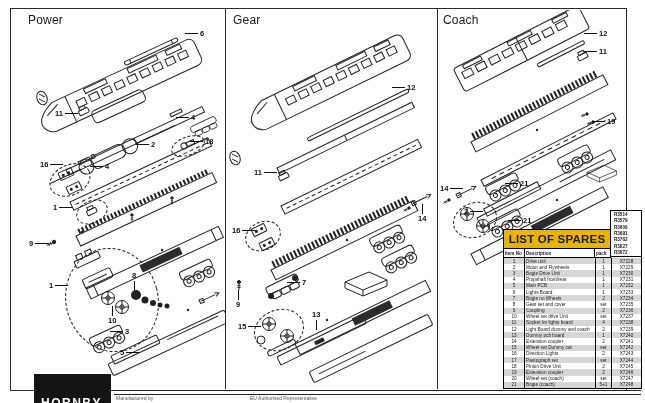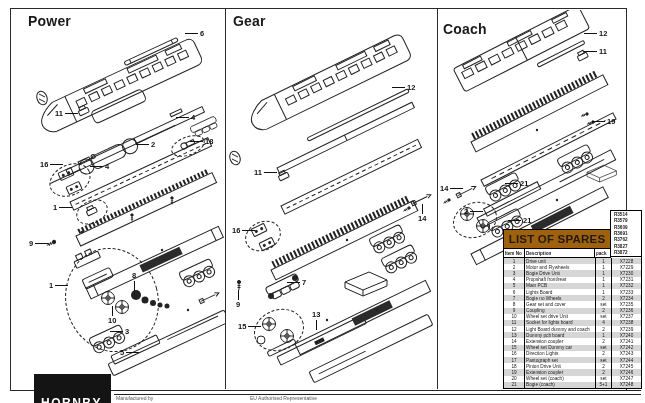--- a/index.html
+++ b/index.html
@@ -1,33 +1,33 @@
 <!DOCTYPE html>
 <html><head>
 <meta charset="utf-8">
 <style>
   html,body{margin:0;padding:0}
   body{width:645px;height:403px;overflow:hidden;position:relative;background:#fff;
        font-family:"Liberation Sans",sans-serif;color:#1a1a1a}
   .frame{position:absolute;left:10px;top:8px;width:615px;height:381px;border:1px solid #2a2a2a}
   .divider{position:absolute;top:8px;height:381px;width:0;border-left:1px solid #2a2a2a}
-  .seclabel{position:absolute;font-weight:bold;font-size:14px;letter-spacing:.2px;z-index:4}
+  .seclabel{position:absolute;font-weight:normal;font-size:12px;letter-spacing:.2px;z-index:4}
   svg.art{position:absolute;z-index:2}
   
   .callout{position:absolute;display:flex;align-items:center;gap:2px;font-weight:bold;
            font-size:7.5px;line-height:1;z-index:5;color:#111}
   .callout.v{flex-direction:column;gap:1px}
   .lead{width:13px;height:0;border-top:1px solid #111}
   .vlead{width:0;height:10px;border-left:1px solid #111}
   
   .spares{position:absolute;left:503px;top:229px;width:139px;height:160px;background:#fff;
           border:1px solid #000;box-sizing:border-box;z-index:6}
   .sp-title{position:absolute;left:0;top:0;width:107px;height:19px;border-right:1px solid #000;
             border-bottom:1px solid #000;display:flex;align-items:center;justify-content:center;
-            font-weight:bold;font-size:11.5px;letter-spacing:.2px;background:#a16207;box-sizing:border-box}
+            font-weight:bold;font-size:11.5px;letter-spacing:.2px;background:#eab308;box-sizing:border-box}
   .sp-head{position:absolute;left:0;top:19px;width:107px;height:9px;border-right:1px solid #000;
            border-bottom:1px solid #000;display:grid;grid-template-columns:20px 1fr 16px;
            font-weight:bold;font-size:4.6px;align-items:center;box-sizing:border-box;background:#fff}
   .sp-head span{padding:0 1px;white-space:nowrap;overflow:hidden}
   .sp-head .h2,.sp-head .h3{border-left:1px solid #000;height:100%;display:flex;align-items:center;box-sizing:border-box}
   .sp-body{position:absolute;left:0;top:28px;width:137px;height:130px;display:flex;flex-direction:column}
   .row{flex:1;display:grid;grid-template-columns:20px 71px 16px 1fr;font-size:4.7px;align-items:stretch}
   .row:nth-child(odd){background:#d6d6d6}
   .c{padding:0 1px;white-space:nowrap;overflow:hidden;display:flex;align-items:center}
   .c1,.c3,.c4{justify-content:center}
@@ -95,21 +95,21 @@
 </g>
 </defs>
 </svg>
 
 <div class="frame"></div>
 <div class="divider" style="left:225px"></div>
 <div class="divider" style="left:437px"></div>
 
 <div class="seclabel" style="left:28px;top:13px">Power</div>
 <div class="seclabel" style="left:233px;top:13px">Gear</div>
-<div class="seclabel" style="left:443px;top:21px">Coach</div>
+<div class="seclabel" style="left:443px;top:13px">Coach</div>
 
 <svg class="art" style="left:12px;top:10px" width="213" height="376" viewBox="0 0 213 376">
 <g fill="none" stroke="#222" stroke-width="1">
   <g transform="translate(30,88)">
         <ellipse rx="5" ry="7" transform="rotate(-20)"></ellipse>
         <path d="M-3,-4 l6,3 M-3,1 l6,3"></path>
       </g>
   <g transform="translate(43,122) rotate(-25)">
     <path d="M10,-28 H158 a6 6 0 0 1 6 6 v16 a6 6 0 0 1 -6 6 H2 C-8,-2 -12,-12 -5,-19 C0,-24 4,-26 10,-28 Z"></path>
     <line x1="24" y1="-28" x2="24" y2="0"></line>

